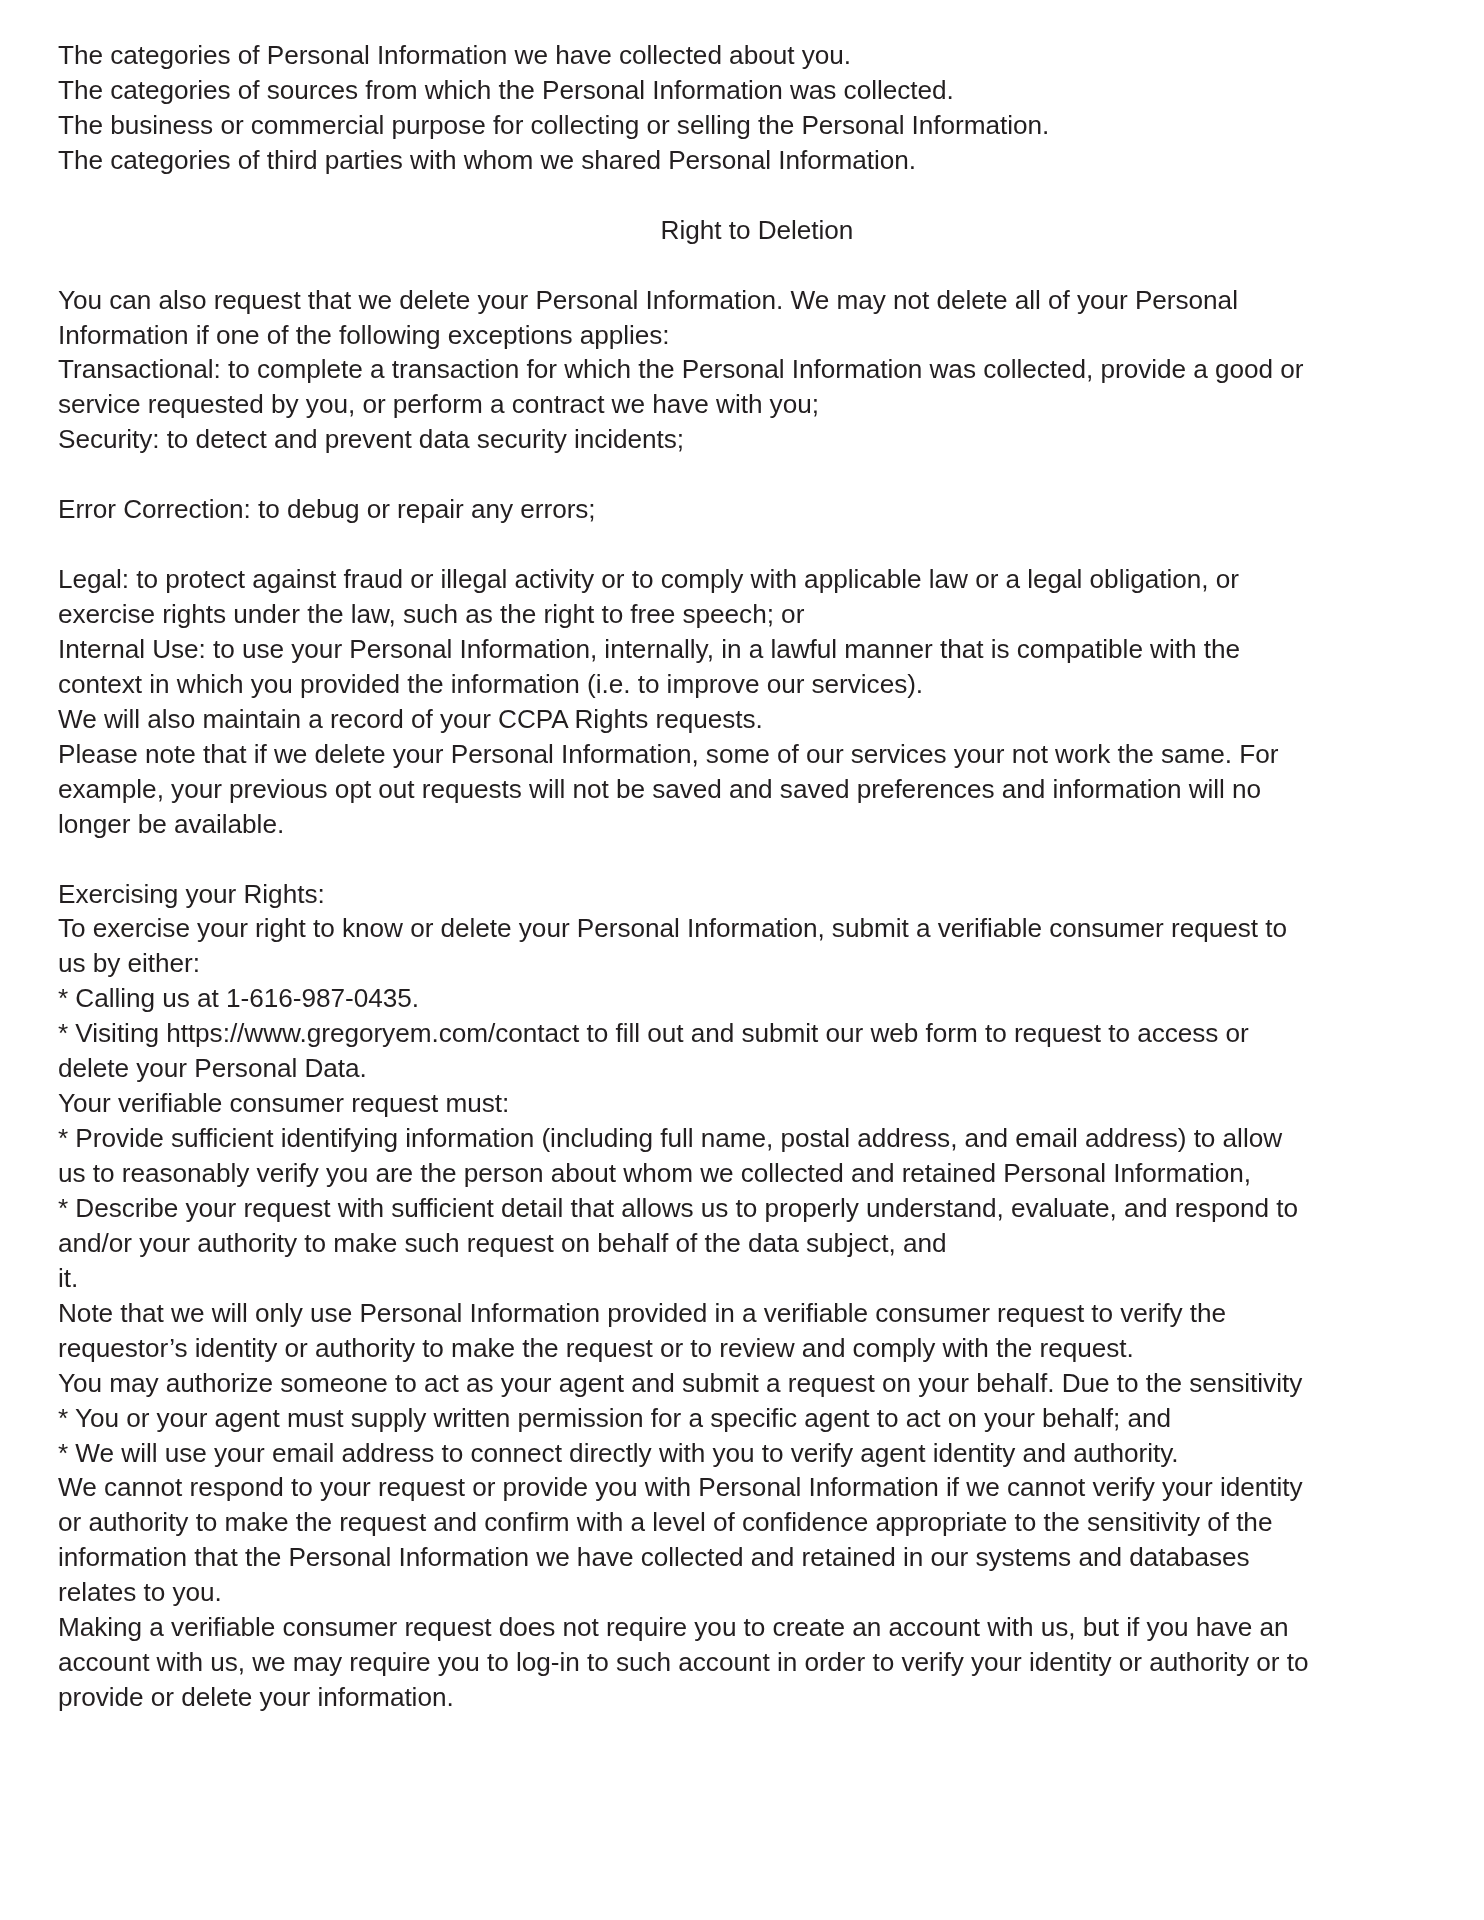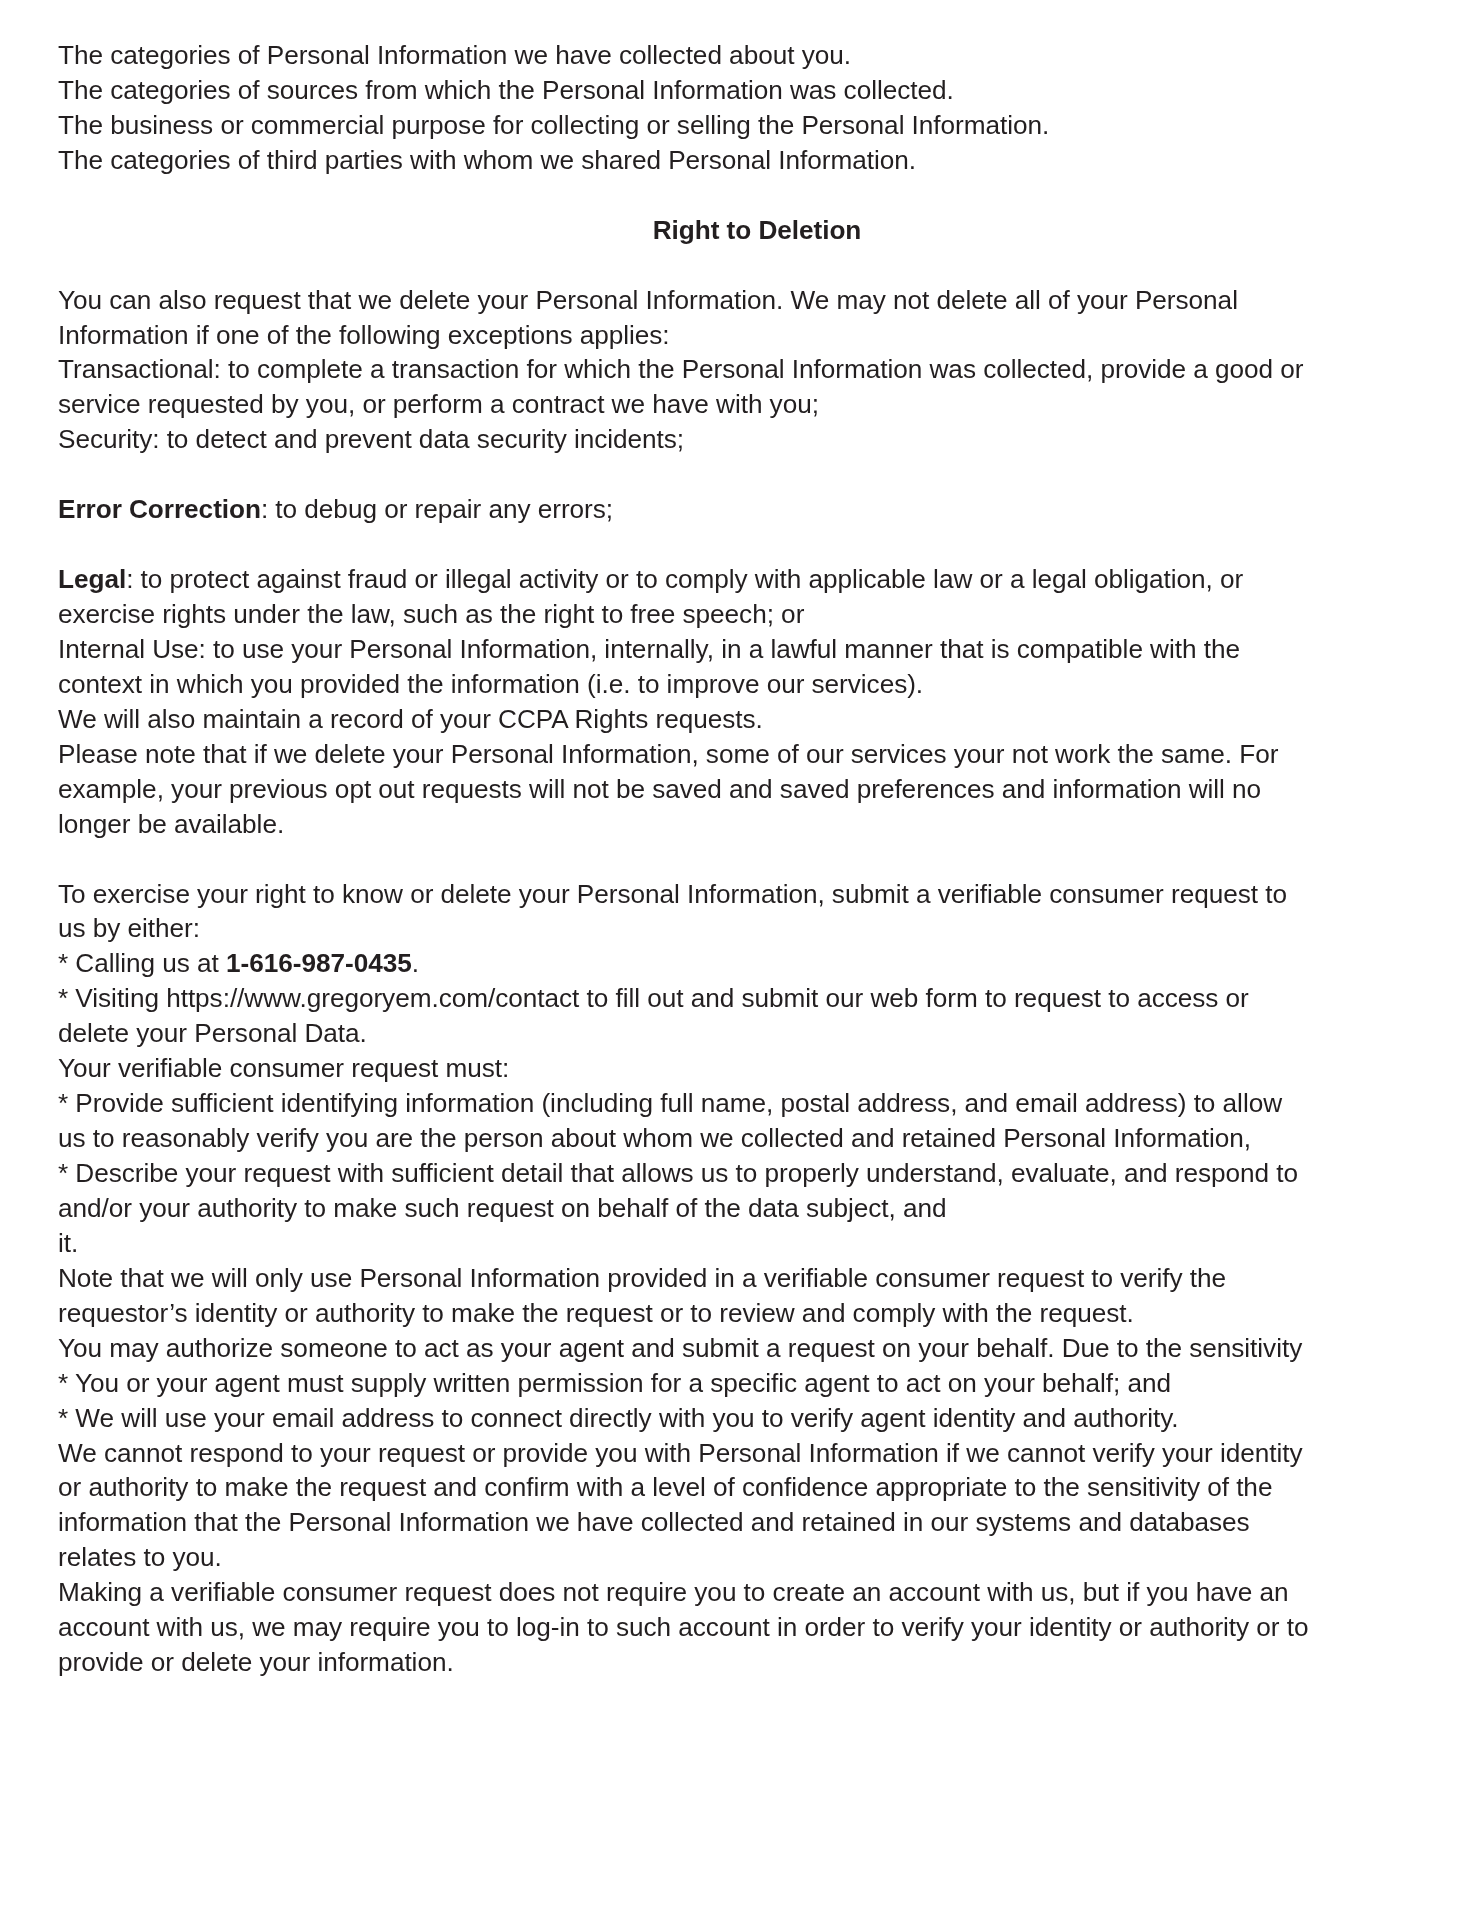--- a/index.html
+++ b/index.html
@@ -3,21 +3,21 @@
 <meta charset="utf-8">
 <style>
   html, body { margin: 0; padding: 0; background: #ffffff; }
   body { width: 1484px; height: 1920px; position: relative; overflow: hidden;
          font-family: "Liberation Sans", sans-serif; color: #231f20; }
   .doc { position: absolute; left: 58px; top: 38px; width: 1410px; }
   .ln { display: block; height: 34.95px; line-height: 34.95px; font-size: 26.2px;
         white-space: nowrap; letter-spacing: -0.05px; }
   .blank { display: block; height: 34.95px; }
   .center { text-align: center; width: 1398px; }
-  b { font-weight: bold; }
+  b { font-weight: normal; }
 </style>
 </head>
 <body>
 
 <div class="doc">
 
   <span class="ln">The categories of Personal Information we have collected about you.</span>
   <span class="ln">The categories of sources from which the Personal Information was collected.</span>
   <span class="ln">The business or commercial purpose for collecting or selling the Personal Information.</span>
   <span class="ln">The categories of third parties with whom we shared Personal Information.</span>
@@ -36,20 +36,21 @@
   <span class="ln"><b>Legal</b><span>: to protect against fraud or illegal activity or to comply with applicable law or a legal obligation, or</span></span>
   <span class="ln">exercise rights under the law, such as the right to free speech; or</span>
   <span class="ln">Internal Use: to use your Personal Information, internally, in a lawful manner that is compatible with the</span>
   <span class="ln">context in which you provided the information (i.e. to improve our services).</span>
   <span class="ln">We will also maintain a record of your CCPA Rights requests.</span>
   <span class="ln">Please note that if we delete your Personal Information, some of our services your not work the same. For</span>
   <span class="ln">example, your previous opt out requests will not be saved and saved preferences and information will no</span>
   <span class="ln">longer be available.</span>
   <span class="blank"></span>
 
+  <span class="ln"><b>Exercising your Rights:</b></span>
   <span class="ln">To exercise your right to know or delete your Personal Information, submit a verifiable consumer request to</span>
   <span class="ln">us by either:</span>
   <span class="ln"><span>* Calling us at </span><b>1-616-987-0435</b><span>.</span></span>
   <span class="ln">* Visiting https://www.gregoryem.com/contact to fill out and submit our web form to request to access or</span>
   <span class="ln">delete your Personal Data.</span>
   <span class="ln">Your verifiable consumer request must:</span>
   <span class="ln">* Provide sufficient identifying information (including full name, postal address, and email address) to allow</span>
   <span class="ln">us to reasonably verify you are the person about whom we collected and retained Personal Information,</span>
   <span class="ln">* Describe your request with sufficient detail that allows us to properly understand, evaluate, and respond to</span>
   <span class="ln">and/or your authority to make such request on behalf of the data subject, and</span>

